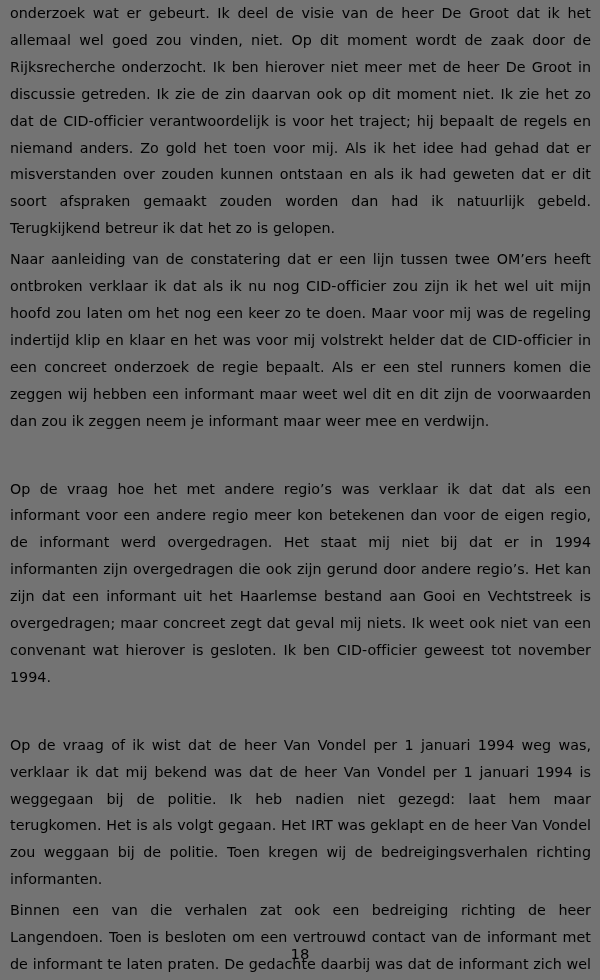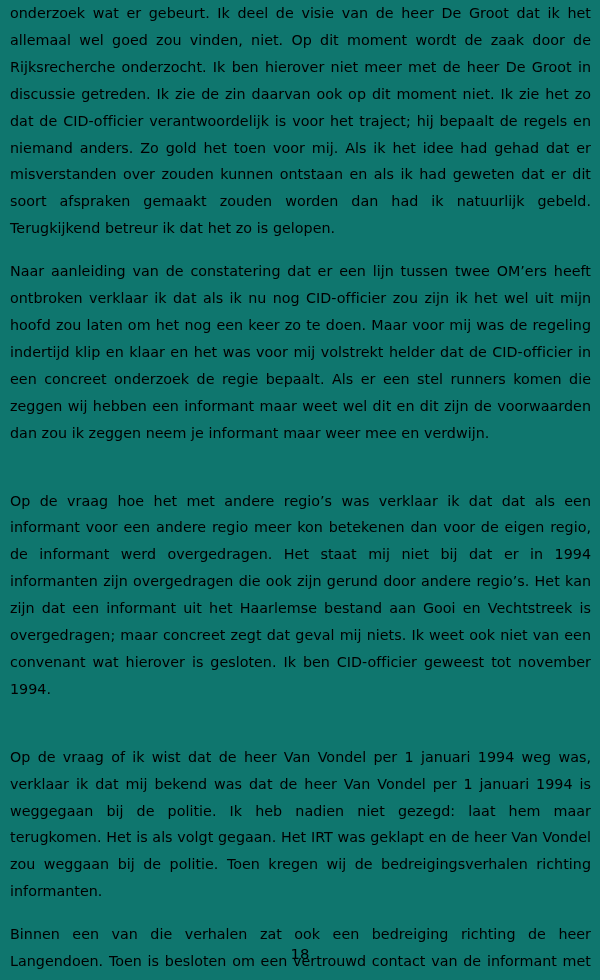--- a/index.html
+++ b/index.html
@@ -12,21 +12,21 @@
     width: 600px;
     height: 980px;
     overflow: hidden;
     font-family: "DejaVu Sans", "Liberation Sans", sans-serif;
     color: #000000;
   }
   .page {
     position: relative;
     width: 600px;
     height: 980px;
-    background: #0f766e;
+    background: #737373;
     box-sizing: border-box;
   }
   .page-body {
     position: absolute;
     left: 10px;
     top: 0px;
     width: 581px;
   }
   .para {
     margin: 0;
@@ -35,21 +35,21 @@
     text-justify: inter-word;
     font-size: 14.3px;
     line-height: 26.9px;
     letter-spacing: 0.02px;
     word-spacing: 0.1px;
     hyphens: none;
     -webkit-hyphens: none;
   }
   
   .para + .para.run-on {
-    margin-top: 16px;
+    margin-top: 4px;
   }
   
   .para.gap {
     margin-top: 41px;
   }
   .page-number {
     position: absolute;
     left: 0;
     top: 944px;
     width: 600px;

